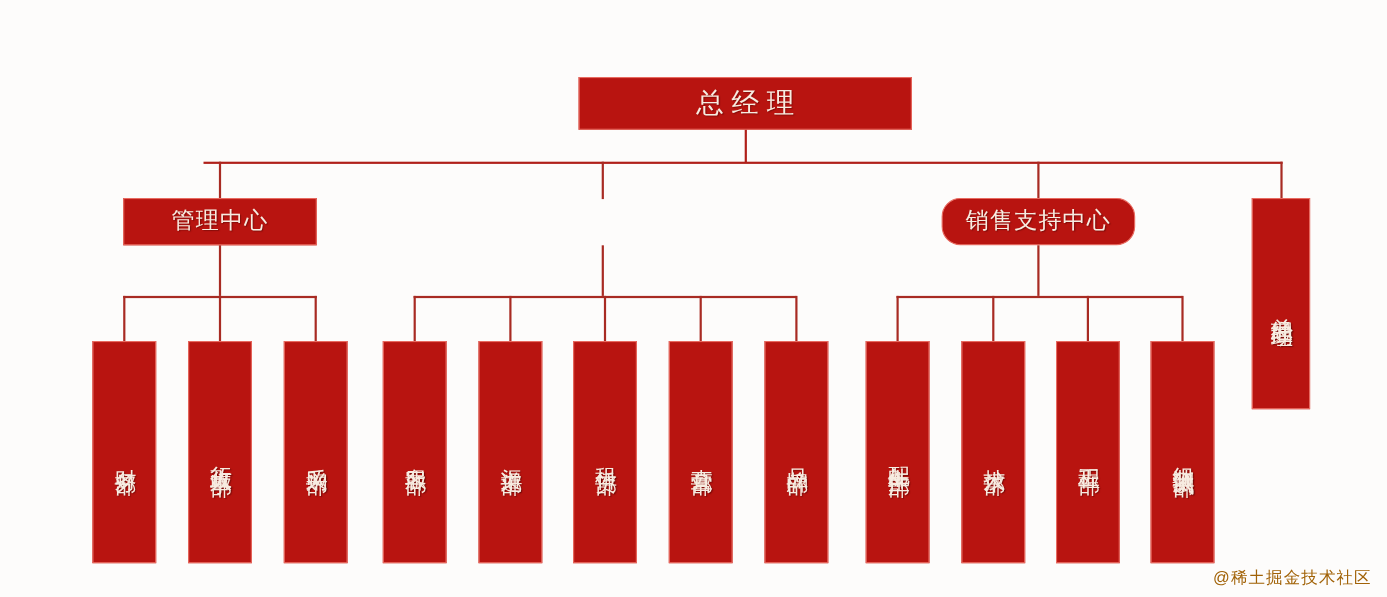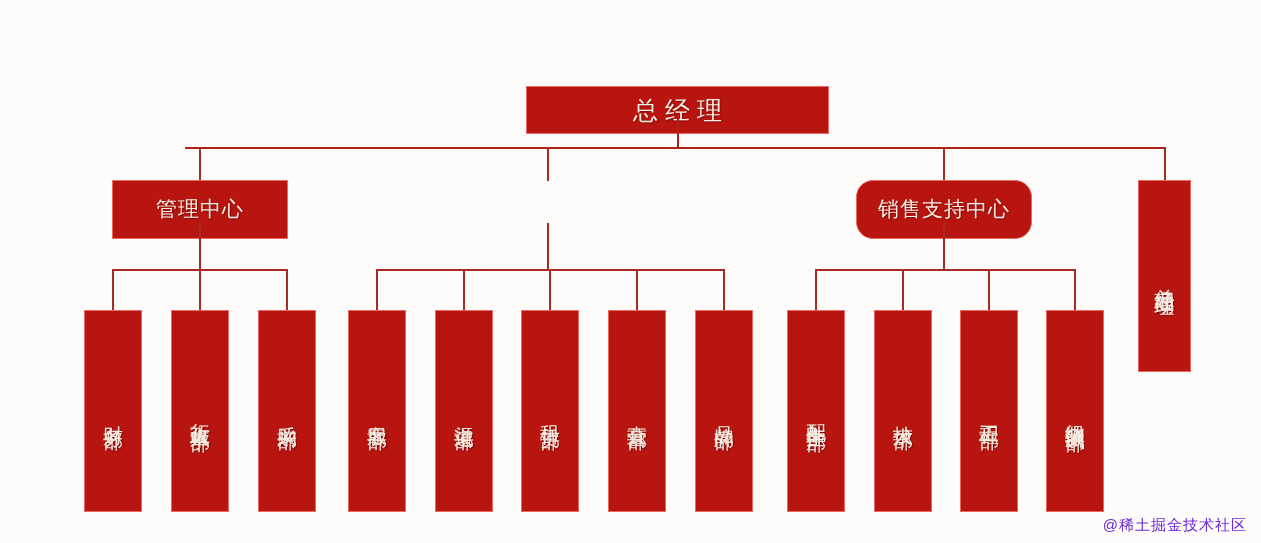--- a/index.html
+++ b/index.html
@@ -37,25 +37,24 @@
   }
   .node.root {
     left: 526px;
     top: 70px;
     width: 303px;
     height: 48px;
     font-size: 25px;
     letter-spacing: 7px;
     text-indent: 7px;
     font-weight: 500;
-    margin-top: 16px;
   }
   .node.center {
     top: 180px;
-    height: 59px;
+    height: 43px;
     font-size: 21px;
     letter-spacing: 1px;
     font-weight: 500;
   }
   .node.center.c1 { left: 112px;  width: 176px; }
   .node.center.c2 { left: 460px;  width: 176px; }
   .node.center.c3 { left: 856px;  width: 176px; border-radius: 17px; }
 
   
   .node.vert {
@@ -86,21 +85,21 @@
   .line.v { width: 2px; }
   .line.h { height: 2px; }
   .line.thick { background: #b0201a; }
 
   
   #watermark {
     position: absolute;
     right: 14px;
     bottom: 8px;
     font-size: 15px;
-    color: #6d28d9;
+    color: #a16207;
     letter-spacing: 1px;
     user-select: none;
   }
 </style>
 </head>
 <body>
 
 <div id="chart-root">
 
   <div class="node root">总经理</div>

